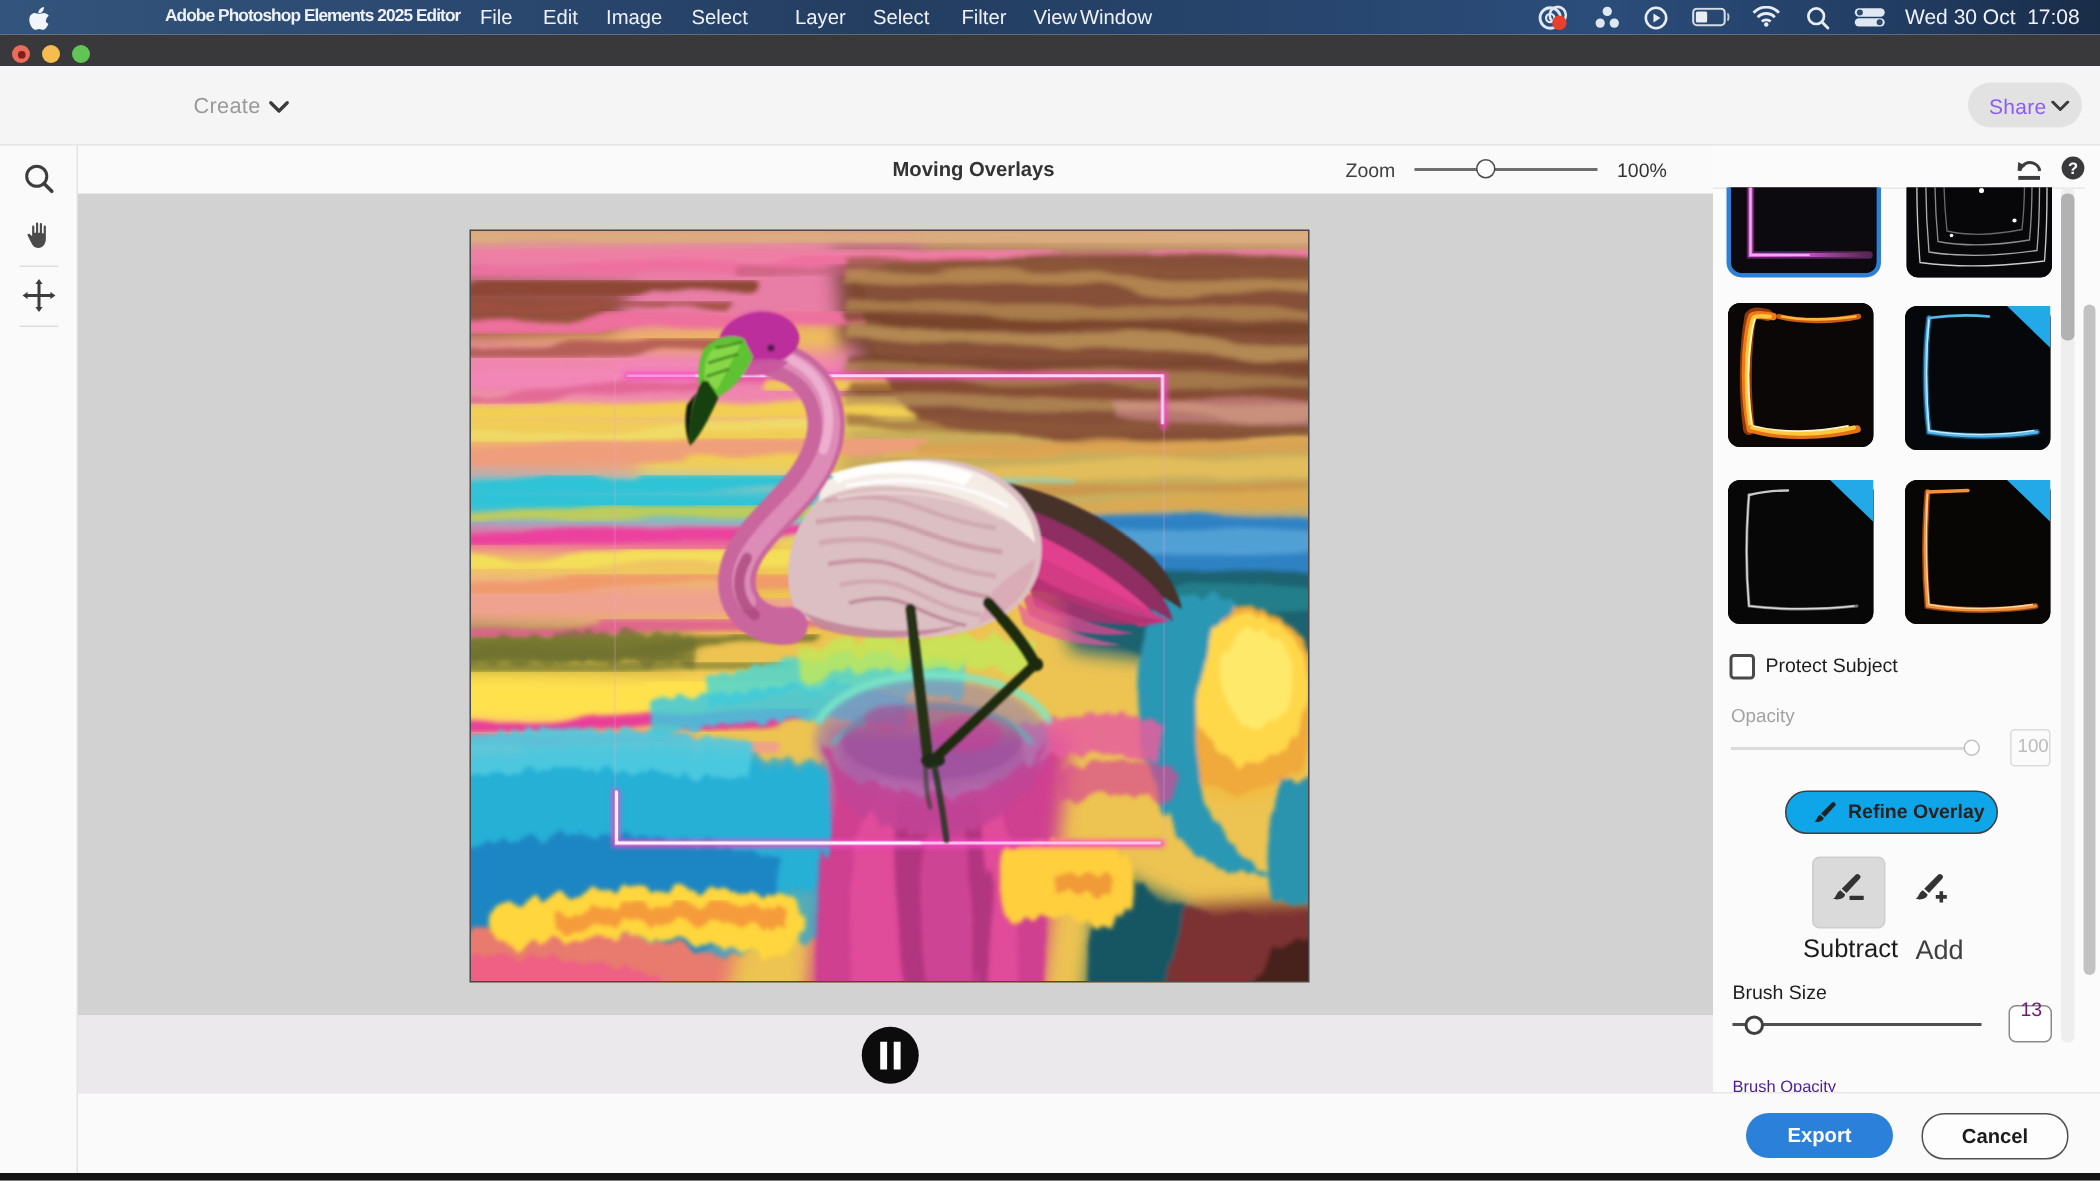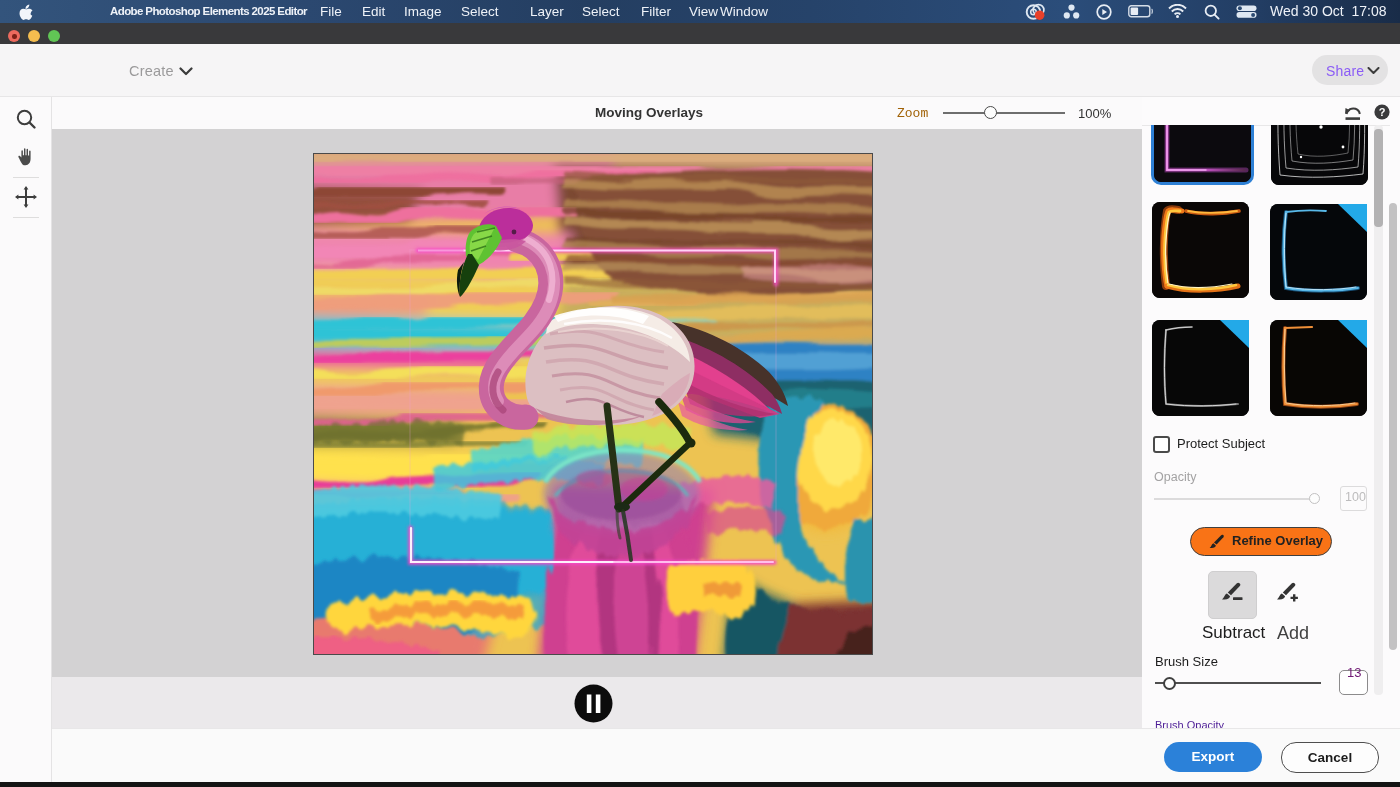--- a/index.html
+++ b/index.html
@@ -122,21 +122,21 @@
         <path d="M11 22 L8.6 18.6 L13.4 18.6 Z"></path>
         <path d="M0 11 L3.4 8.6 L3.4 13.4 Z"></path>
         <path d="M22 11 L18.6 8.6 L18.6 13.4 Z"></path>
       </g>
     </svg>
   <div class="sep" style="top:121px;"></div>
 </div>
 
 <div class="abs" id="chead">
   <span class="abs" style="left:543px;top:9px;font-size:13.5px;font-weight:bold;color:#333;">Moving Overlays</span>
-  <span class="abs" style="left:845px;top:10px;font-size:13px;color:#a16207;font-family:Liberation Mono, monospace;">Zoom</span>
+  <span class="abs" style="left:845px;top:10px;font-size:13px;color:#404040;">Zoom</span>
   <div class="abs" style="left:891px;top:16px;width:122px;height:1.6px;background:#6e6e6e;"></div>
   <div class="abs" style="left:932px;top:9.5px;width:11px;height:11px;border-radius:50%;background:#fdfdfd;border:1.6px solid #4a4a4a;"></div>
   <span class="abs" style="left:1026px;top:10px;font-size:13px;color:#333;">100%</span>
 </div>
 
 <div class="abs" id="canvas"></div>
 <div class="abs" id="playstrip">
   <svg class="abs" style="left:522px;top:7px" width="39" height="39" viewBox="0 0 39 39">
     <circle cx="19.5" cy="19.5" r="19" fill="#0c0c0c"></circle>
     <rect x="12.8" y="10.5" width="4.6" height="18.5" fill="#fff"></rect>
@@ -551,21 +551,21 @@
 </div>
 
 <div class="abs" id="controls" style="left:1142px;top:425px;width:258px;height:303px;background:#fcfbfc;">
   <div class="abs" style="left:11px;top:11px;width:13px;height:13px;border:2px solid #4a4a4a;border-radius:3px;background:#fff;"></div>
   <span class="abs" style="left:35px;top:11px;font-size:13px;color:#1c1c1c;">Protect Subject</span>
   <span class="abs" style="left:12px;top:45px;font-size:12.5px;color:#a3a2a3;">Opacity</span>
   <div class="abs" style="left:12px;top:73px;width:156px;height:1.6px;background:#dcdbdc;"></div>
   <div class="abs" style="left:167px;top:68px;width:9px;height:9px;border-radius:50%;background:#fdfdfd;border:1.6px solid #c2c1c2;"></div>
   <div class="abs" style="left:198px;top:61px;width:25px;height:23px;border:1px solid #dcdbdc;border-radius:3px;"></div>
   <span class="abs" style="left:203px;top:65px;font-size:12.5px;color:#bdbcbd;">100</span>
-  <div class="abs" style="left:48px;top:102px;width:140px;height:27px;border:1.6px solid #3f3f3f;border-radius:15px;background:#f97316;text-align:center;">
+  <div class="abs" style="left:48px;top:102px;width:140px;height:27px;border:1.6px solid #3f3f3f;border-radius:15px;background:#0ea5e9;text-align:center;">
     <svg class="abs" style="left:18px;top:6px" width="16" height="16" viewBox="0 0 16 16">
         <path fill="#222" d="M14.2 1.1 C15 1.9 15 2.5 14.4 3.2 L7.6 10.6 L5 8.4 L12.2 1.2 C12.8 0.6 13.5 0.5 14.2 1.1 Z"></path>
         <path fill="#222" d="M4.4 9.2 L6.9 11.4 C6.6 12.8 5.3 13.9 2.6 14 C1.7 14 1.3 13.9 0.6 13.7 C2.4 13 2.2 10.3 4.4 9.2 Z"></path>
       </svg>
     <span class="abs" style="left:41px;top:5px;font-size:13px;font-weight:bold;color:#222;">Refine Overlay</span>
   </div>
   <div class="abs" style="left:66px;top:146px;width:47px;height:46px;background:#dbdadb;border-radius:5px;border:1px solid #cfcecf;"></div>
   <svg class="abs" style="left:77px;top:156px" width="26" height="26" viewBox="0 0 26 26">
       <path fill="#333" d="M20.5 2.2 C21.6 3.2 21.6 4 20.8 4.9 L12 14.3 L8.8 11.5 L17.9 2.3 C18.7 1.5 19.5 1.4 20.5 2.2 Z"></path>
       <path fill="#333" d="M7.9 12.5 L11.1 15.3 C10.7 17.1 9 18.5 5.6 18.6 C4.4 18.6 3.9 18.5 3 18.2 C5.3 17.3 5.1 13.9 7.9 12.5 Z"></path>

